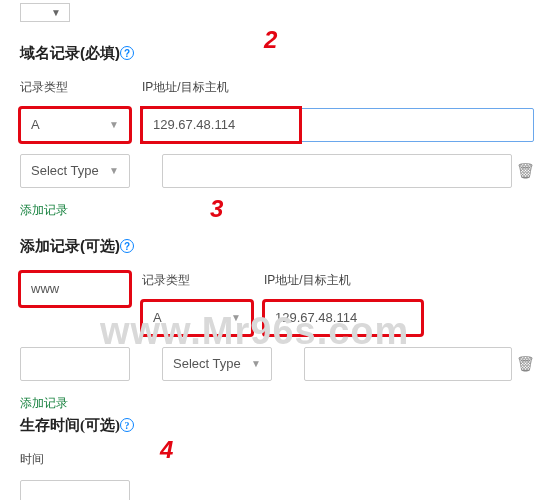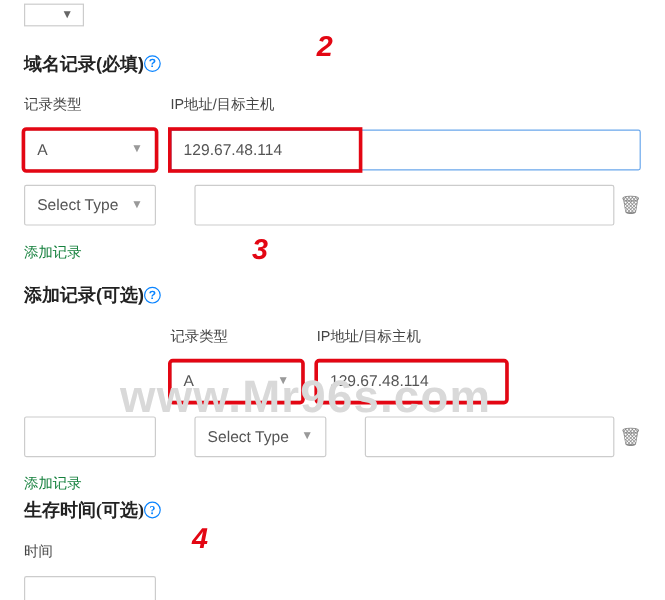--- a/index.html
+++ b/index.html
@@ -175,20 +175,23 @@
 <div class="sect-title" style="margin-top:18px;">
   <span>添加记录</span>
   <span>(可选)</span>
   <span class="help-icon">?</span>
 </div>
 
 <div class="marker m3">3</div>
 
 <div class="row">
   <div class="col col-sub">
+    <div class="text-input hl-red">
+      <span>www</span>
+    </div>
   </div>
   <div class="col col-type2">
     <div class="fld-label">记录类型</div>
     <div class="select-box hl-red">
       <span>A</span>
       <span class="chev">▼</span>
     </div>
   </div>
   <div class="col col-ip2">
     <div class="fld-label">IP地址/目标主机</div>

